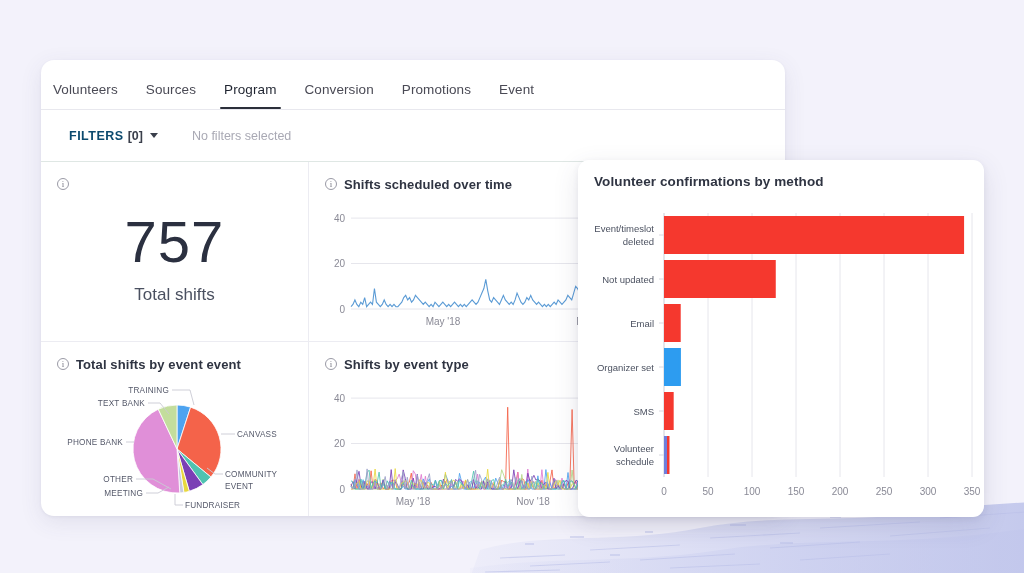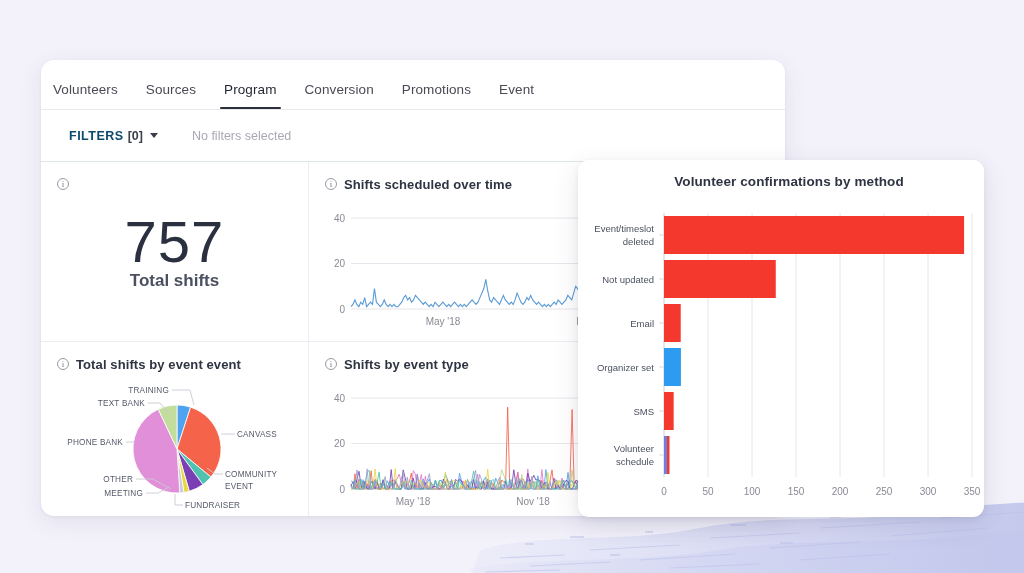--- a/index.html
+++ b/index.html
@@ -68,33 +68,33 @@
     width: 12px; height: 12px; border-radius: 50%;
     border: 1.2px solid #9a9aa6; color: #7c7c88;
     font-size: 9px; line-height: 10px; text-align: center;
     font-family: "Liberation Serif", serif; flex: 0 0 auto;
   }
   .panel-title { font-size: 13px; color: #2f3442; font-weight: 600; letter-spacing: .1px; }
 
   
   #bignum { text-align: center; margin-top: 20px; }
   #bignum .num { font-size: 58px; font-weight: 300; color: #2b3040; letter-spacing: 1px; line-height: 1; }
-  #bignum .cap { font-size: 17px; color: #4a5060; font-weight: 700; }
+  #bignum .cap { font-size: 17px; color: #4a5060; margin-top: 14px; font-weight: 400; }
 
   .chart-area { position: relative; margin-top: 8px; }
 
   
   #popout {
     position: absolute; left: 578px; top: 160px;
     width: 406px; height: 357px;
     background: #ffffff; border-radius: 11px;
     box-shadow: 0 8px 26px rgba(60,60,100,.13), 0 2px 6px rgba(60,60,100,.08);
     overflow: hidden;
   }
-  #popout-title { font-size: 13.5px; color: #2f3442; font-weight: 600; padding: 14px 0 0 16px; letter-spacing: .1px; text-align: center; }
+  #popout-title { font-size: 13.5px; color: #2f3442; font-weight: 600; padding: 14px 0 0 16px; letter-spacing: .1px; }
 
   svg { display: block; }
   .gridline { stroke: #e6e6ec; stroke-width: 1; }
   .axisline { stroke: #d8d8e0; stroke-width: 1; }
   .tklab { font-size: 10px; fill: #8a8a96; font-family: "Liberation Sans", sans-serif; }
   .catlab { font-size: 9.5px; fill: #4b5160; font-family: "Liberation Sans", sans-serif; }
   .pielab { font-size: 8.2px; fill: #55596a; font-family: "Liberation Sans", sans-serif; letter-spacing: .2px; }
   .leader { stroke: #c9c9d4; stroke-width: .9; fill: none; }
 </style>
 </head>

